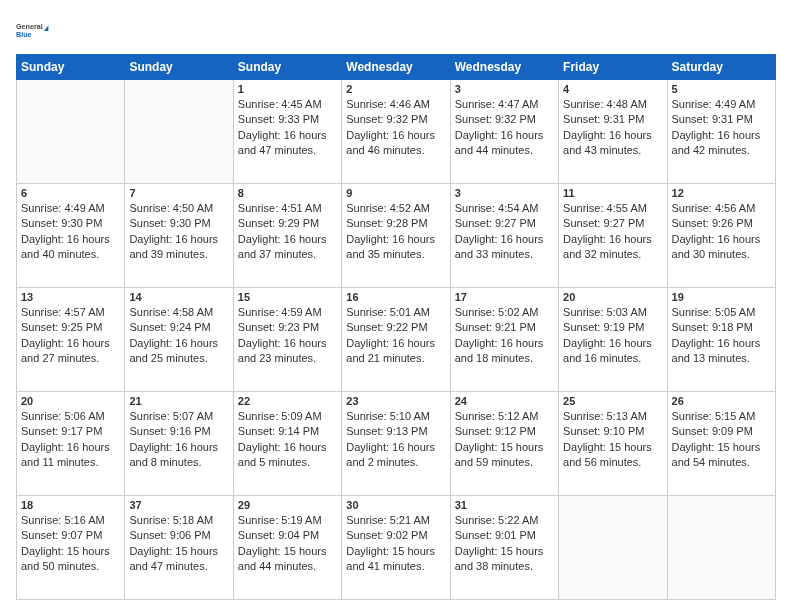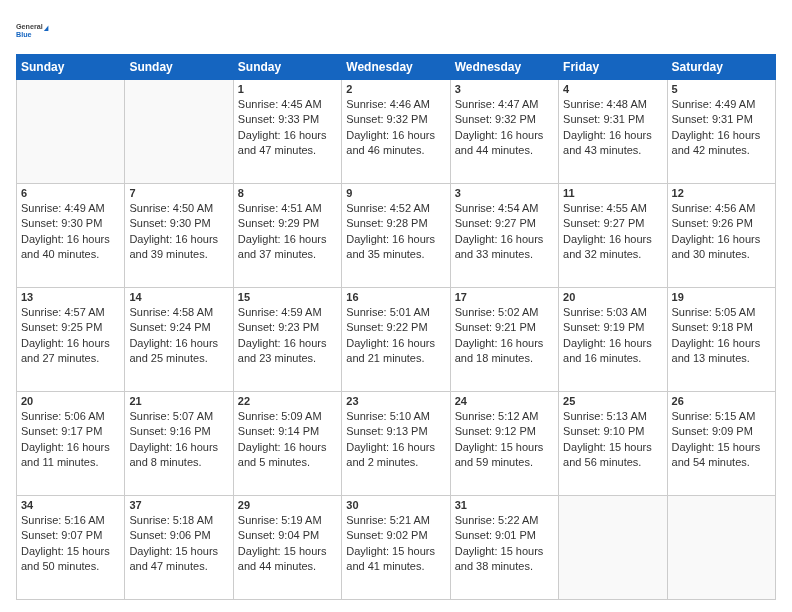--- a/index.html
+++ b/index.html
@@ -222,21 +222,21 @@
             <span class="day-num">25</span>
             <div class="cell-text">Sunrise: 5:13 AM<br>Sunset: 9:10 PM<br>Daylight: 15 hours and 56 minutes.</div>
           </td>
           <td>
             <span class="day-num">26</span>
             <div class="cell-text">Sunrise: 5:15 AM<br>Sunset: 9:09 PM<br>Daylight: 15 hours and 54 minutes.</div>
           </td>
         </tr>
         <tr>
           <td>
-            <span class="day-num">34</span>
+            <span class="day-num">18</span>
             <div class="cell-text">Sunrise: 5:16 AM<br>Sunset: 9:07 PM<br>Daylight: 15 hours and 50 minutes.</div>
           </td>
           <td>
             <span class="day-num">37</span>
             <div class="cell-text">Sunrise: 5:18 AM<br>Sunset: 9:06 PM<br>Daylight: 15 hours and 47 minutes.</div>
           </td>
           <td>
             <span class="day-num">29</span>
             <div class="cell-text">Sunrise: 5:19 AM<br>Sunset: 9:04 PM<br>Daylight: 15 hours and 44 minutes.</div>
           </td>

